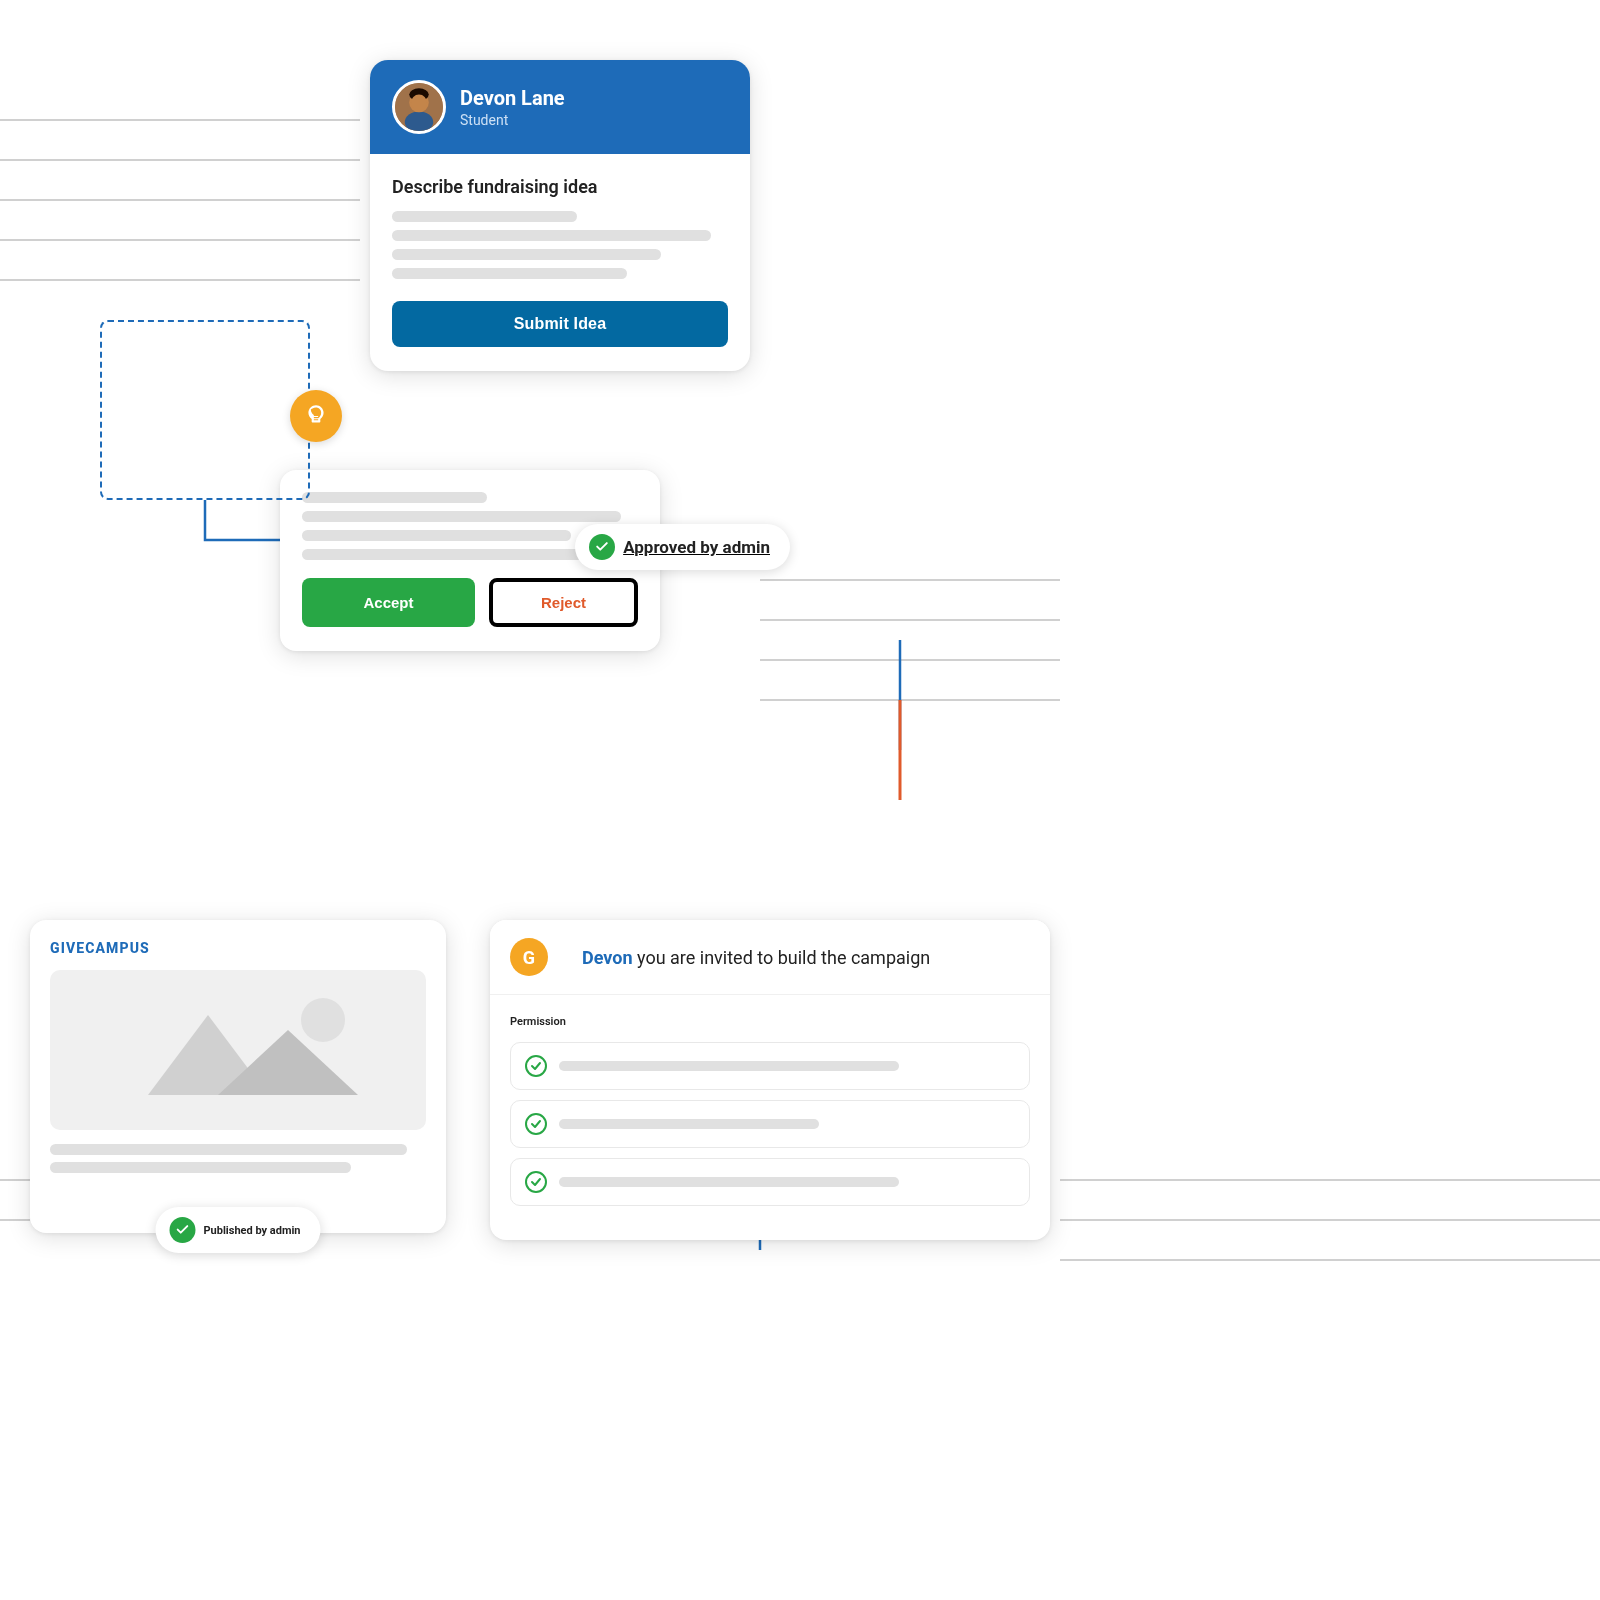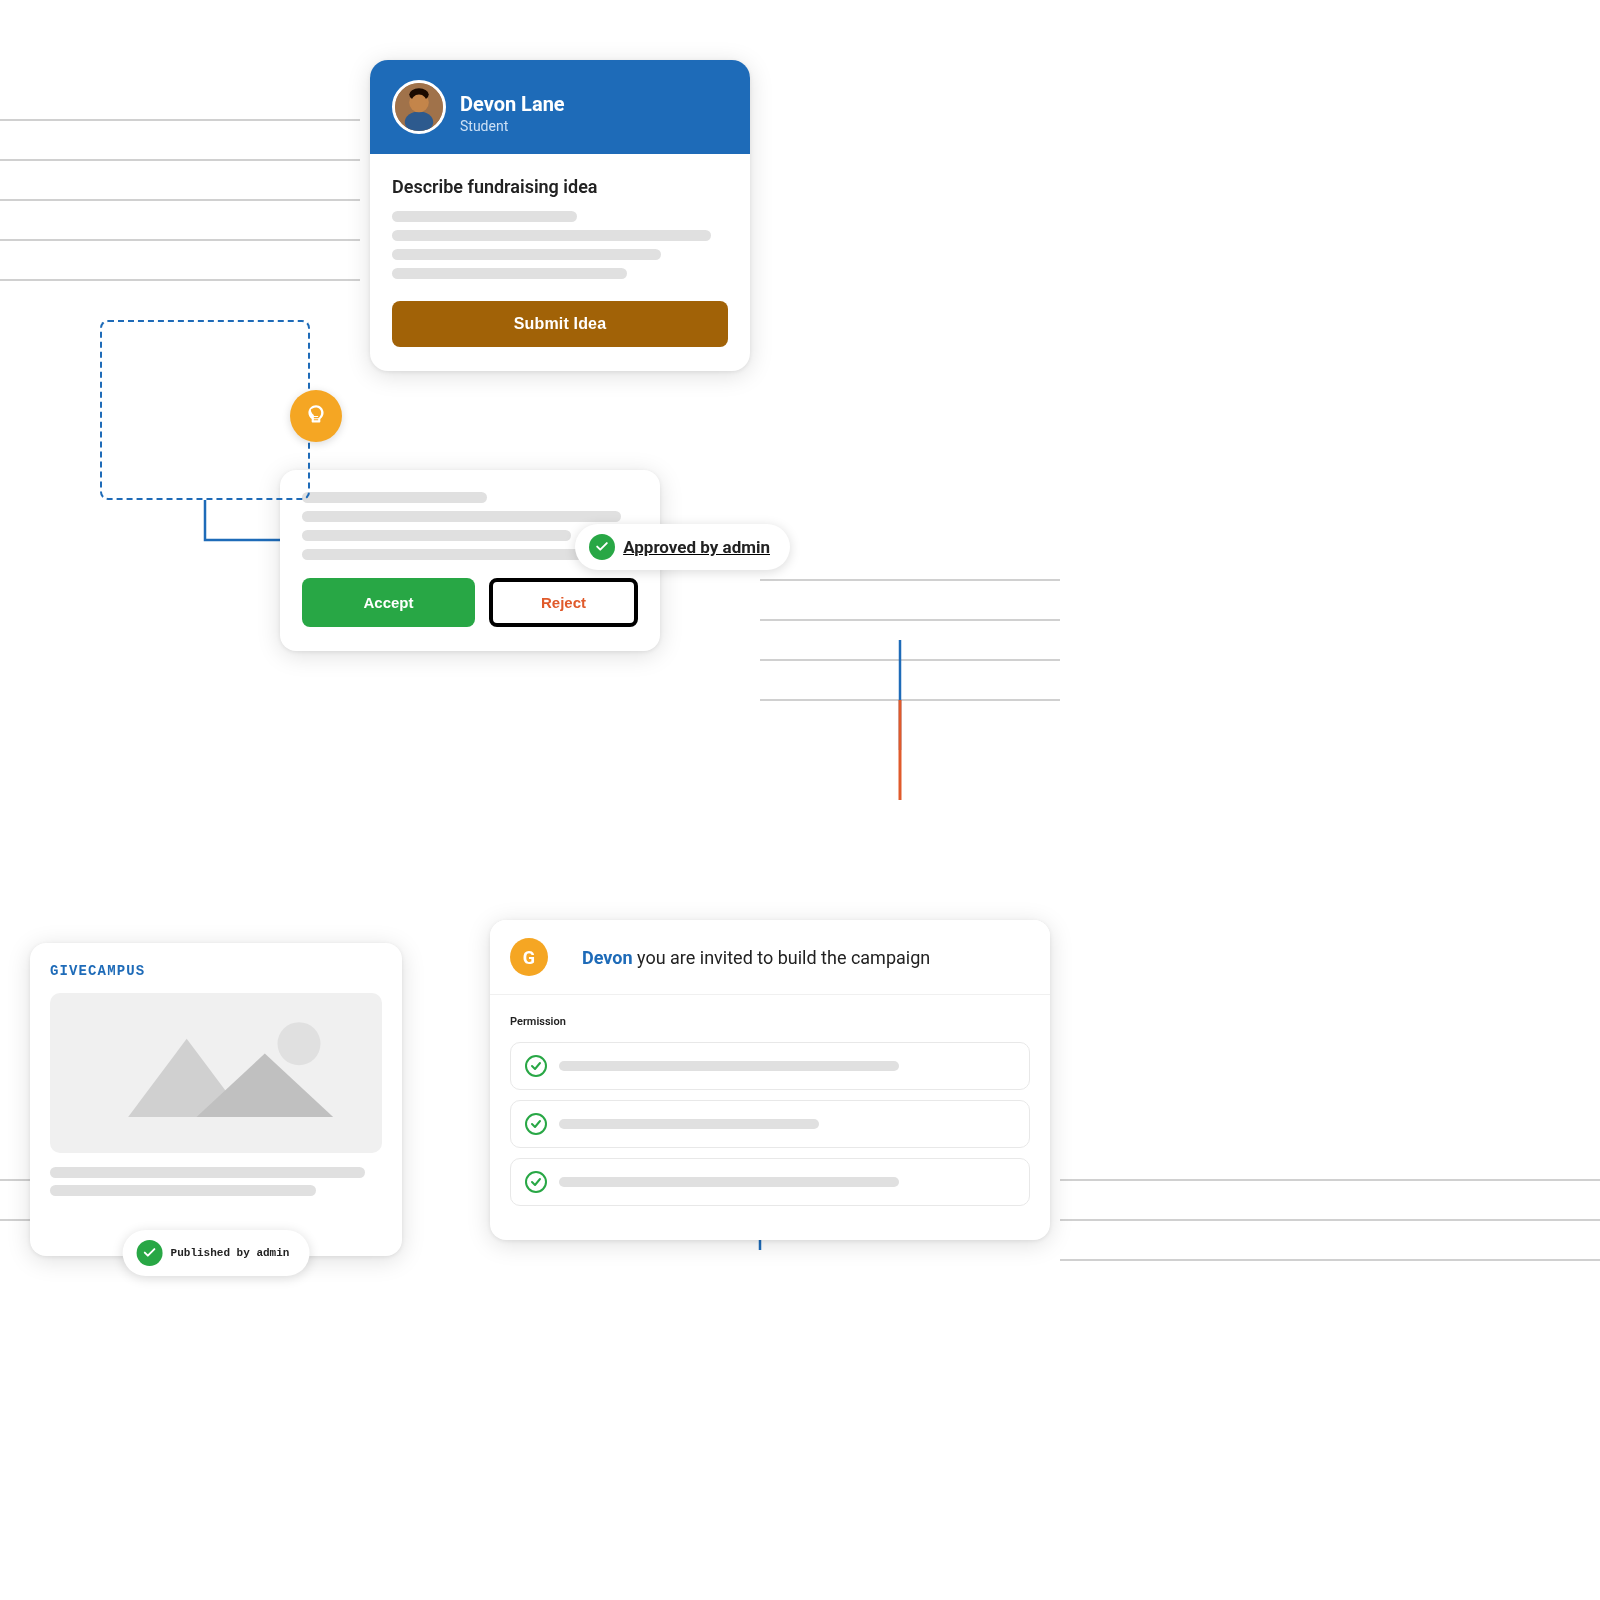--- a/index.html
+++ b/index.html
@@ -26,21 +26,21 @@
       width: 380px;
       top: 60px;
       left: 370px;
       border-radius: 18px;
       overflow: hidden;
     }
     .card-fundraise-header {
       background: #1e6bb8;
       padding: 20px 22px;
       display: flex;
-      align-items: flex-end;
+      align-items: center;
       gap: 14px;
     }
     .avatar {
       width: 54px;
       height: 54px;
       border-radius: 50%;
       background: #a0724a;
       border: 3px solid #fff;
       overflow: hidden;
       flex-shrink: 0;
@@ -77,21 +77,21 @@
       height: 11px;
       background: #e0e0e0;
       border-radius: 6px;
     }
     .skeleton-line.short { width: 55%; }
     .skeleton-line.medium { width: 80%; }
     .skeleton-line.long { width: 95%; }
     .skeleton-line.mid2 { width: 70%; }
 
     .submit-btn {
-      background: #a16207;
+      background: #0369a1;
       color: #fff;
       border: none;
       border-radius: 8px;
       width: 100%;
       padding: 14px;
       font-size: 16px;
       font-weight: 600;
       cursor: pointer;
       letter-spacing: 0.01em;
     }
@@ -446,21 +446,21 @@
   <div class="approved-badge">
     <div class="check-icon">
       <svg viewBox="0 0 16 16" width="14" height="14" fill="white">
         <path d="M13.5 3.5L6 11 2.5 7.5" stroke="white" stroke-width="2.2" fill="none" stroke-linecap="round" stroke-linejoin="round"></path>
       </svg>
     </div>
     <span class="badge-text">Approved by admin</span>
   </div>
 </div>
 
-<div class="card card-givecampus" style="position:absolute; width:372px; top:943px; left:30px; border-radius:16px; padding:20px 20px 60px; overflow:visible;font-family:Liberation Mono, monospace;">
+<div class="card card-givecampus" style="position:absolute; width:416px; top:920px; left:30px; border-radius:16px; padding:20px 20px 60px; overflow:visible;">
   <div class="gc-logo">GIVECAMPUS</div>
   <div class="gc-image-placeholder">
 
     <svg viewBox="0 0 340 150" width="340" height="150" xmlns="http://www.w3.org/2000/svg">
       <rect width="340" height="150" fill="#f0f0f0" rx="8"></rect>
 
       <polygon points="80,120 140,40 200,120" fill="#d0d0d0"></polygon>
       <polygon points="150,120 220,55 290,120" fill="#c0c0c0"></polygon>
 
       <circle cx="255" cy="45" r="22" fill="#e0e0e0"></circle>

